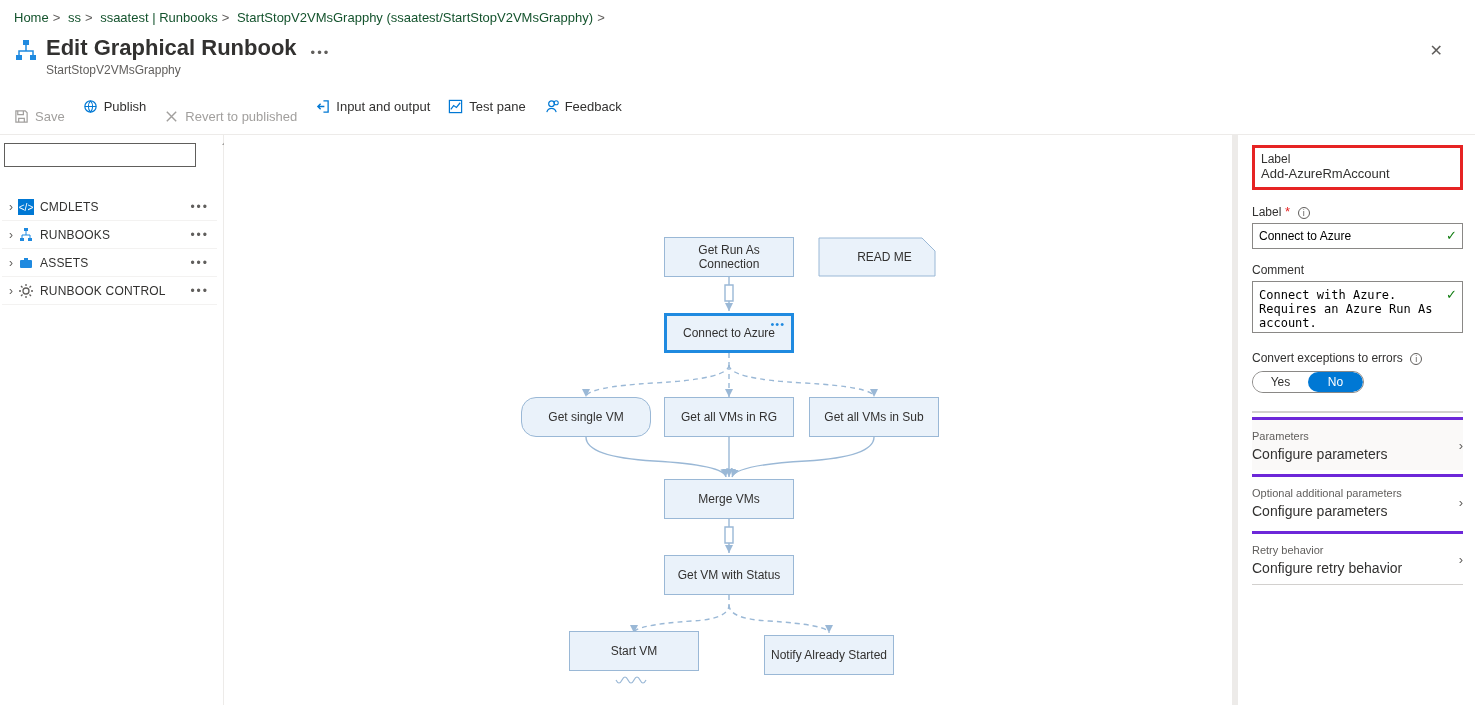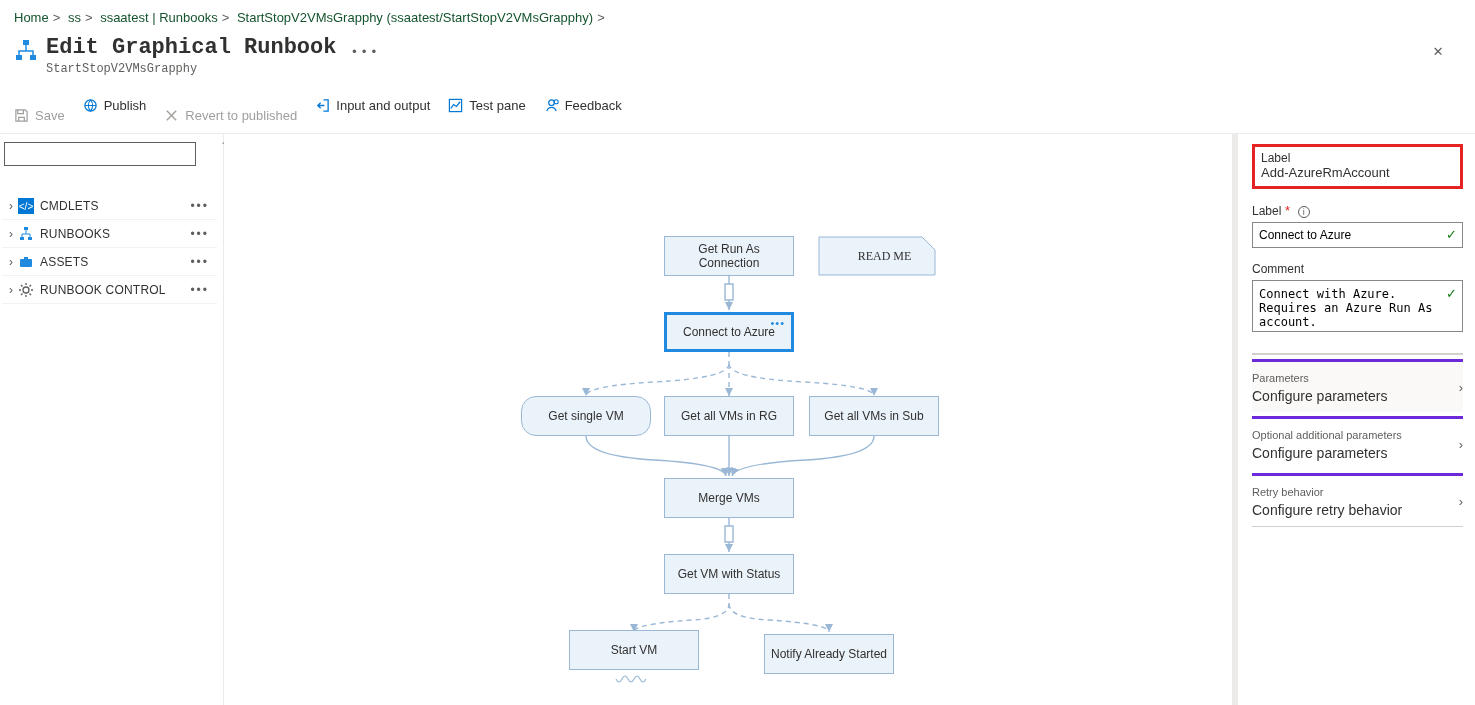--- a/index.html
+++ b/index.html
@@ -4,21 +4,21 @@
 <style>
   * { box-sizing: border-box; margin: 0; padding: 0; }
   html,body { width:1475px; height:705px; font-family: "Segoe UI", Arial, sans-serif; font-size:13px; color:#323130; background:#fff; overflow:hidden; }
 
   
   .breadcrumb { padding:10px 14px 6px; font-size:13px; color:#0078d4; }
   .breadcrumb a { color:#14532d; text-decoration:none;text-align:center; }
   .breadcrumb .sep { color:#605e5c; padding:0 4px; }
 
   
-  .title-row { display:flex; align-items:flex-start; padding:4px 14px 0;font-family:Liberation Mono, monospace; }
+  .title-row { display:flex; align-items:flex-start; padding:4px 14px 0; }
   .title-icon { width:24px; height:24px; margin-right:8px; margin-top:4px; }
   .title-text { font-size:22px; font-weight:600; }
   .sub-title  { font-size:12px; color:#605e5c; margin-top:2px; }
   .title-more { margin-left:14px; margin-top:10px; color:#605e5c; letter-spacing:2px; }
   .close-x    { margin-left:auto; font-size:16px; color:#605e5c; padding:6px 18px; cursor:pointer; }
 
   
   .toolbar { display:flex; align-items:center; padding:6px 14px 10px; border-bottom:1px solid #edebe9; gap:18px; margin-top:6px; }
   .tool { display:flex; align-items:center; gap:6px; font-size:13px; cursor:pointer; }
   .tool.disabled { color:#a19f9d; cursor:default;margin-top:20px; }
@@ -39,21 +39,21 @@
   .tree-item .more { color:#605e5c; letter-spacing:2px; padding-right:4px; }
   .drag-handle { position:absolute; top:0; right:-6px; width:6px; height:100%; background:#edebe9; cursor:col-resize; }
   .drag-nub    { position:absolute; top:4px; right:-9px; width:0; height:0; border-left:5px solid transparent; border-right:5px solid transparent; border-bottom:6px solid #a19f9d; }
 
   
   .canvas { flex:1; position:relative; background:#fff; }
   .canvas svg.links { position:absolute; inset:0; width:100%; height:100%; }
   .node { position:absolute; width:130px; height:40px; background:#eaf2fa; border:1px solid #9ab8d6; display:flex; align-items:center; justify-content:center; font-size:12px; text-align:center; padding:4px; }
   .node.selected { border:3px solid #1f8ae0; background:#eaf2fa; }
   .node .dots { position:absolute; top:2px; right:6px; color:#1f8ae0; font-size:11px; letter-spacing:1px;}
-  .readme { position:absolute; width:133px; height:40px;font-family:Liberation Serif, serif; }
+  .readme { position:absolute; width:133px; height:40px; }
   .readme span { position:absolute; inset:0; display:flex; align-items:center; justify-content:center; font-size:12px;}
   .arrowhead { fill:#9ab8d6; }
   .solidlink { stroke:#9ab8d6; stroke-width:1.4; fill:none; }
   .dashlink  { stroke:#9ab8d6; stroke-width:1.4; fill:none; stroke-dasharray:5 4; }
   .squiggle  { stroke:#9ab8d6; stroke-width:1.2; fill:none; }
 
   
   .right { width:238px; border-left:1px solid #edebe9; padding:10px 12px 8px 14px; position:relative;}
   .right .drag-handle-r { position:absolute; top:0; left:-6px; width:6px; height:100%; background:#edebe9; cursor:col-resize;}
   .namebox { border:3px solid #e62323; padding:4px 6px 6px; }
@@ -293,20 +293,28 @@
     </div>
 
     <div class="sect">
       <div class="r-label">Comment</div>
       <div class="field-wrap">
         <textarea class="textarea" style="">Connect with Azure.  Requires an Azure Run As account.</textarea>
         <span class="ok" style="top:6px">✓</span>
       </div>
     </div>
 
+    <div class="sect">
+      <span class="r-label">Convert exceptions to errors</span>
+      <span class="info-i">i</span>
+      <div class="toggle">
+        <div class="on">Yes</div>
+        <div class="off">No</div>
+      </div>
+    </div>
 
     <div class="divider-big"></div>
     <div class="link-row" style="background:#faf9f8">
       <div class="small">Parameters</div>
       <div class="big">Configure parameters</div>
       <span class="chev-r">›</span>
     </div>
     <div class="link-row">
       <div class="small">Optional additional parameters</div>
       <div class="big">Configure parameters</div>

